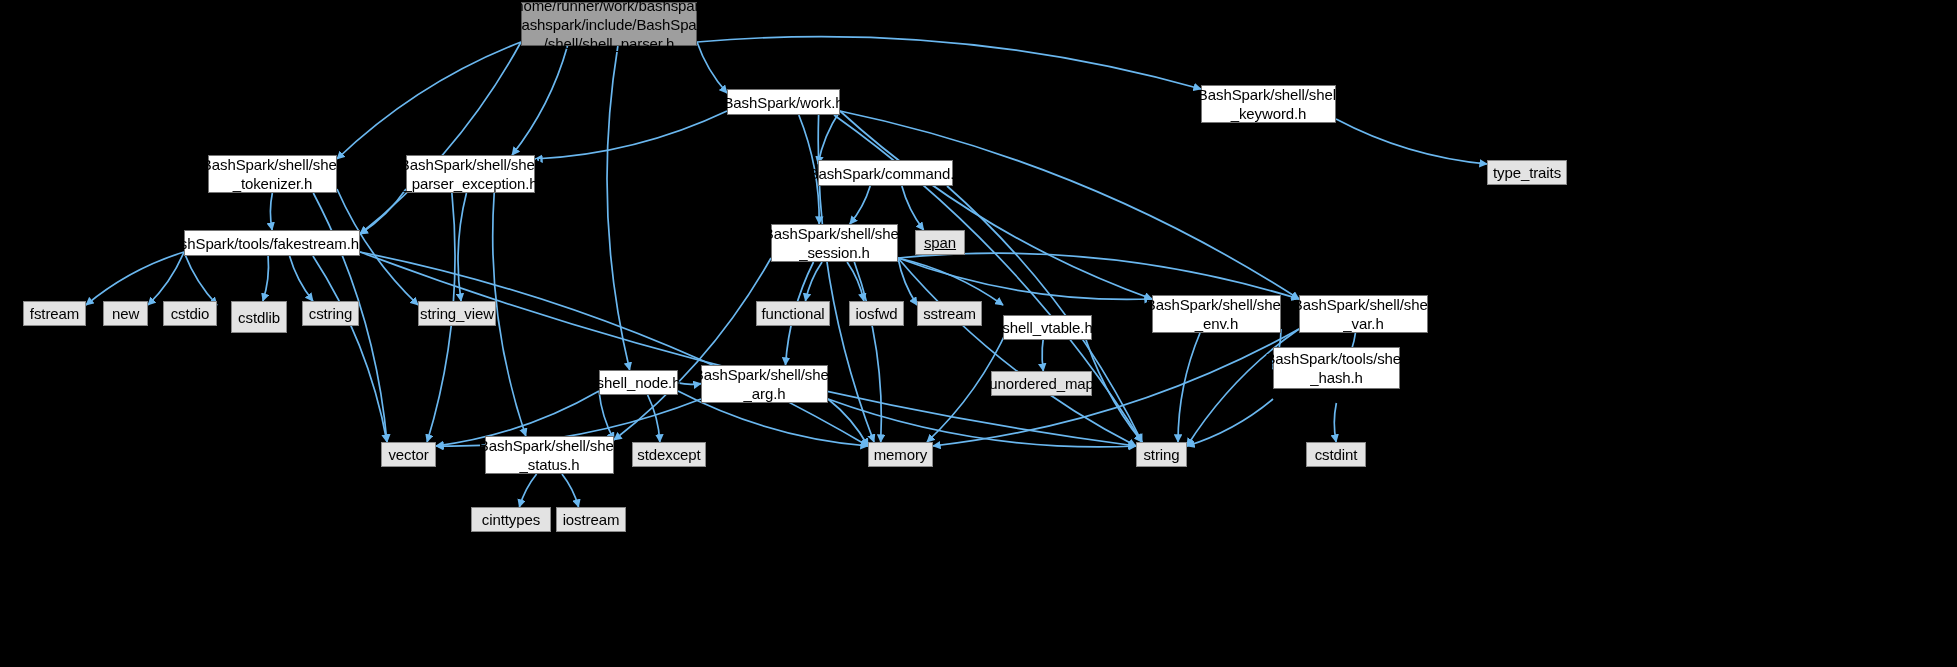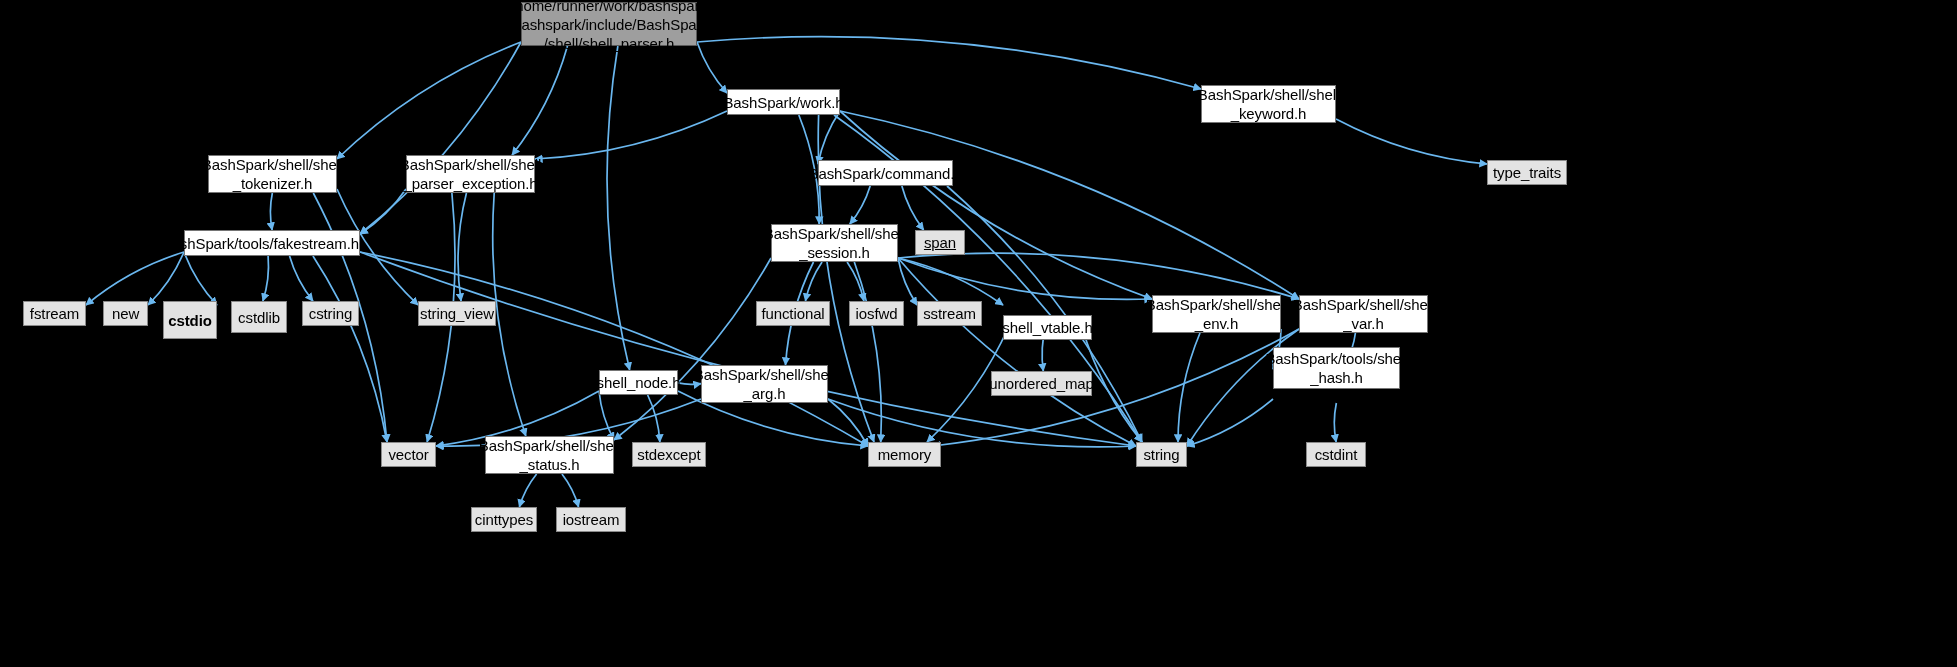--- a/index.html
+++ b/index.html
@@ -134,21 +134,21 @@
 _tokenizer.h</span></div>
     <div class="node project" style="left: 406px; top: 155px; width: 129px; height: 38px;"><span>BashSpark/shell/shell
 _parser_exception.h</span></div>
     <div class="node project" style="left: 818px; top: 160px; width: 135px; height: 26px;"><span>BashSpark/command.h</span></div>
     <div class="node project" style="left: 184px; top: 230px; width: 176px; height: 26px; justify-content: flex-end;"><span>BashSpark/tools/fakestream.h</span></div>
     <div class="node project" style="left: 771px; top: 224px; width: 127px; height: 38px;"><span>BashSpark/shell/shell
 _session.h</span></div>
     <div class="node stl" style="left: 915px; top: 230px; width: 50px; height: 25px; text-decoration: underline;"><span>span</span></div>
     <div class="node stl" style="left: 23px; top: 301px; width: 63px; height: 25px;"><span>fstream</span></div>
     <div class="node stl" style="left: 103px; top: 301px; width: 45px; height: 25px;"><span>new</span></div>
-    <div class="node stl" style="left: 163px; top: 301px; width: 54px; height: 38px; font-weight: bold;"><span>cstdio</span></div>
+    <div class="node stl" style="left: 163px; top: 301px; width: 54px; height: 25px;"><span>cstdio</span></div>
     <div class="node stl" style="left: 231px; top: 301px; width: 56px; height: 32px; text-align: right;"><span>cstdlib</span></div>
     <div class="node stl" style="left: 302px; top: 301px; width: 57px; height: 25px;"><span>cstring</span></div>
     <div class="node stl" style="left: 418px; top: 301px; width: 78px; height: 25px;"><span>string_view</span></div>
     <div class="node stl" style="left: 756px; top: 301px; width: 74px; height: 25px;"><span>functional</span></div>
     <div class="node stl" style="left: 849px; top: 301px; width: 55px; height: 25px;"><span>iosfwd</span></div>
     <div class="node stl" style="left: 917px; top: 301px; width: 65px; height: 25px;"><span>sstream</span></div>
     <div class="node project" style="left: 1003px; top: 315px; width: 89px; height: 25px;"><span>shell_vtable.h</span></div>
     <div class="node project" style="left: 1152px; top: 295px; width: 129px; height: 38px;"><span>BashSpark/shell/shell
 _env.h</span></div>
     <div class="node project" style="left: 1299px; top: 295px; width: 129px; height: 38px;"><span>BashSpark/shell/shell
@@ -156,18 +156,18 @@
     <div class="node project" style="left: 599px; top: 370px; width: 79px; height: 25px;"><span>shell_node.h</span></div>
     <div class="node project" style="left: 701px; top: 365px; width: 127px; height: 38px;"><span>BashSpark/shell/shell
 _arg.h</span></div>
     <div class="node stl" style="left: 991px; top: 371px; width: 101px; height: 25px;"><span>unordered_map</span></div>
     <div class="node project" style="left: 1273px; top: 347px; width: 127px; height: 42px;"><span>BashSpark/tools/shell
 _hash.h</span></div>
     <div class="node stl" style="left: 381px; top: 442px; width: 55px; height: 25px;"><span>vector</span></div>
     <div class="node project" style="left: 485px; top: 436px; width: 129px; height: 38px;"><span>BashSpark/shell/shell
 _status.h</span></div>
     <div class="node stl" style="left: 632px; top: 442px; width: 74px; height: 25px;"><span>stdexcept</span></div>
-    <div class="node stl" style="left: 868px; top: 442px; width: 73px; height: 25px;"><span>memory</span></div>
+    <div class="node stl" style="left: 868px; top: 442px; width: 65px; height: 25px;"><span>memory</span></div>
     <div class="node stl" style="left: 1136px; top: 442px; width: 51px; height: 25px;"><span>string</span></div>
     <div class="node stl" style="left: 1306px; top: 442px; width: 60px; height: 25px;"><span>cstdint</span></div>
-    <div class="node stl" style="left: 471px; top: 507px; width: 66px; height: 25px;"><span>cinttypes</span></div>
+    <div class="node stl" style="left: 471px; top: 507px; width: 80px; height: 25px;"><span>cinttypes</span></div>
     <div class="node stl" style="left: 556px; top: 507px; width: 70px; height: 25px;"><span>iostream</span></div>
   </div>
 
 </body></html>

